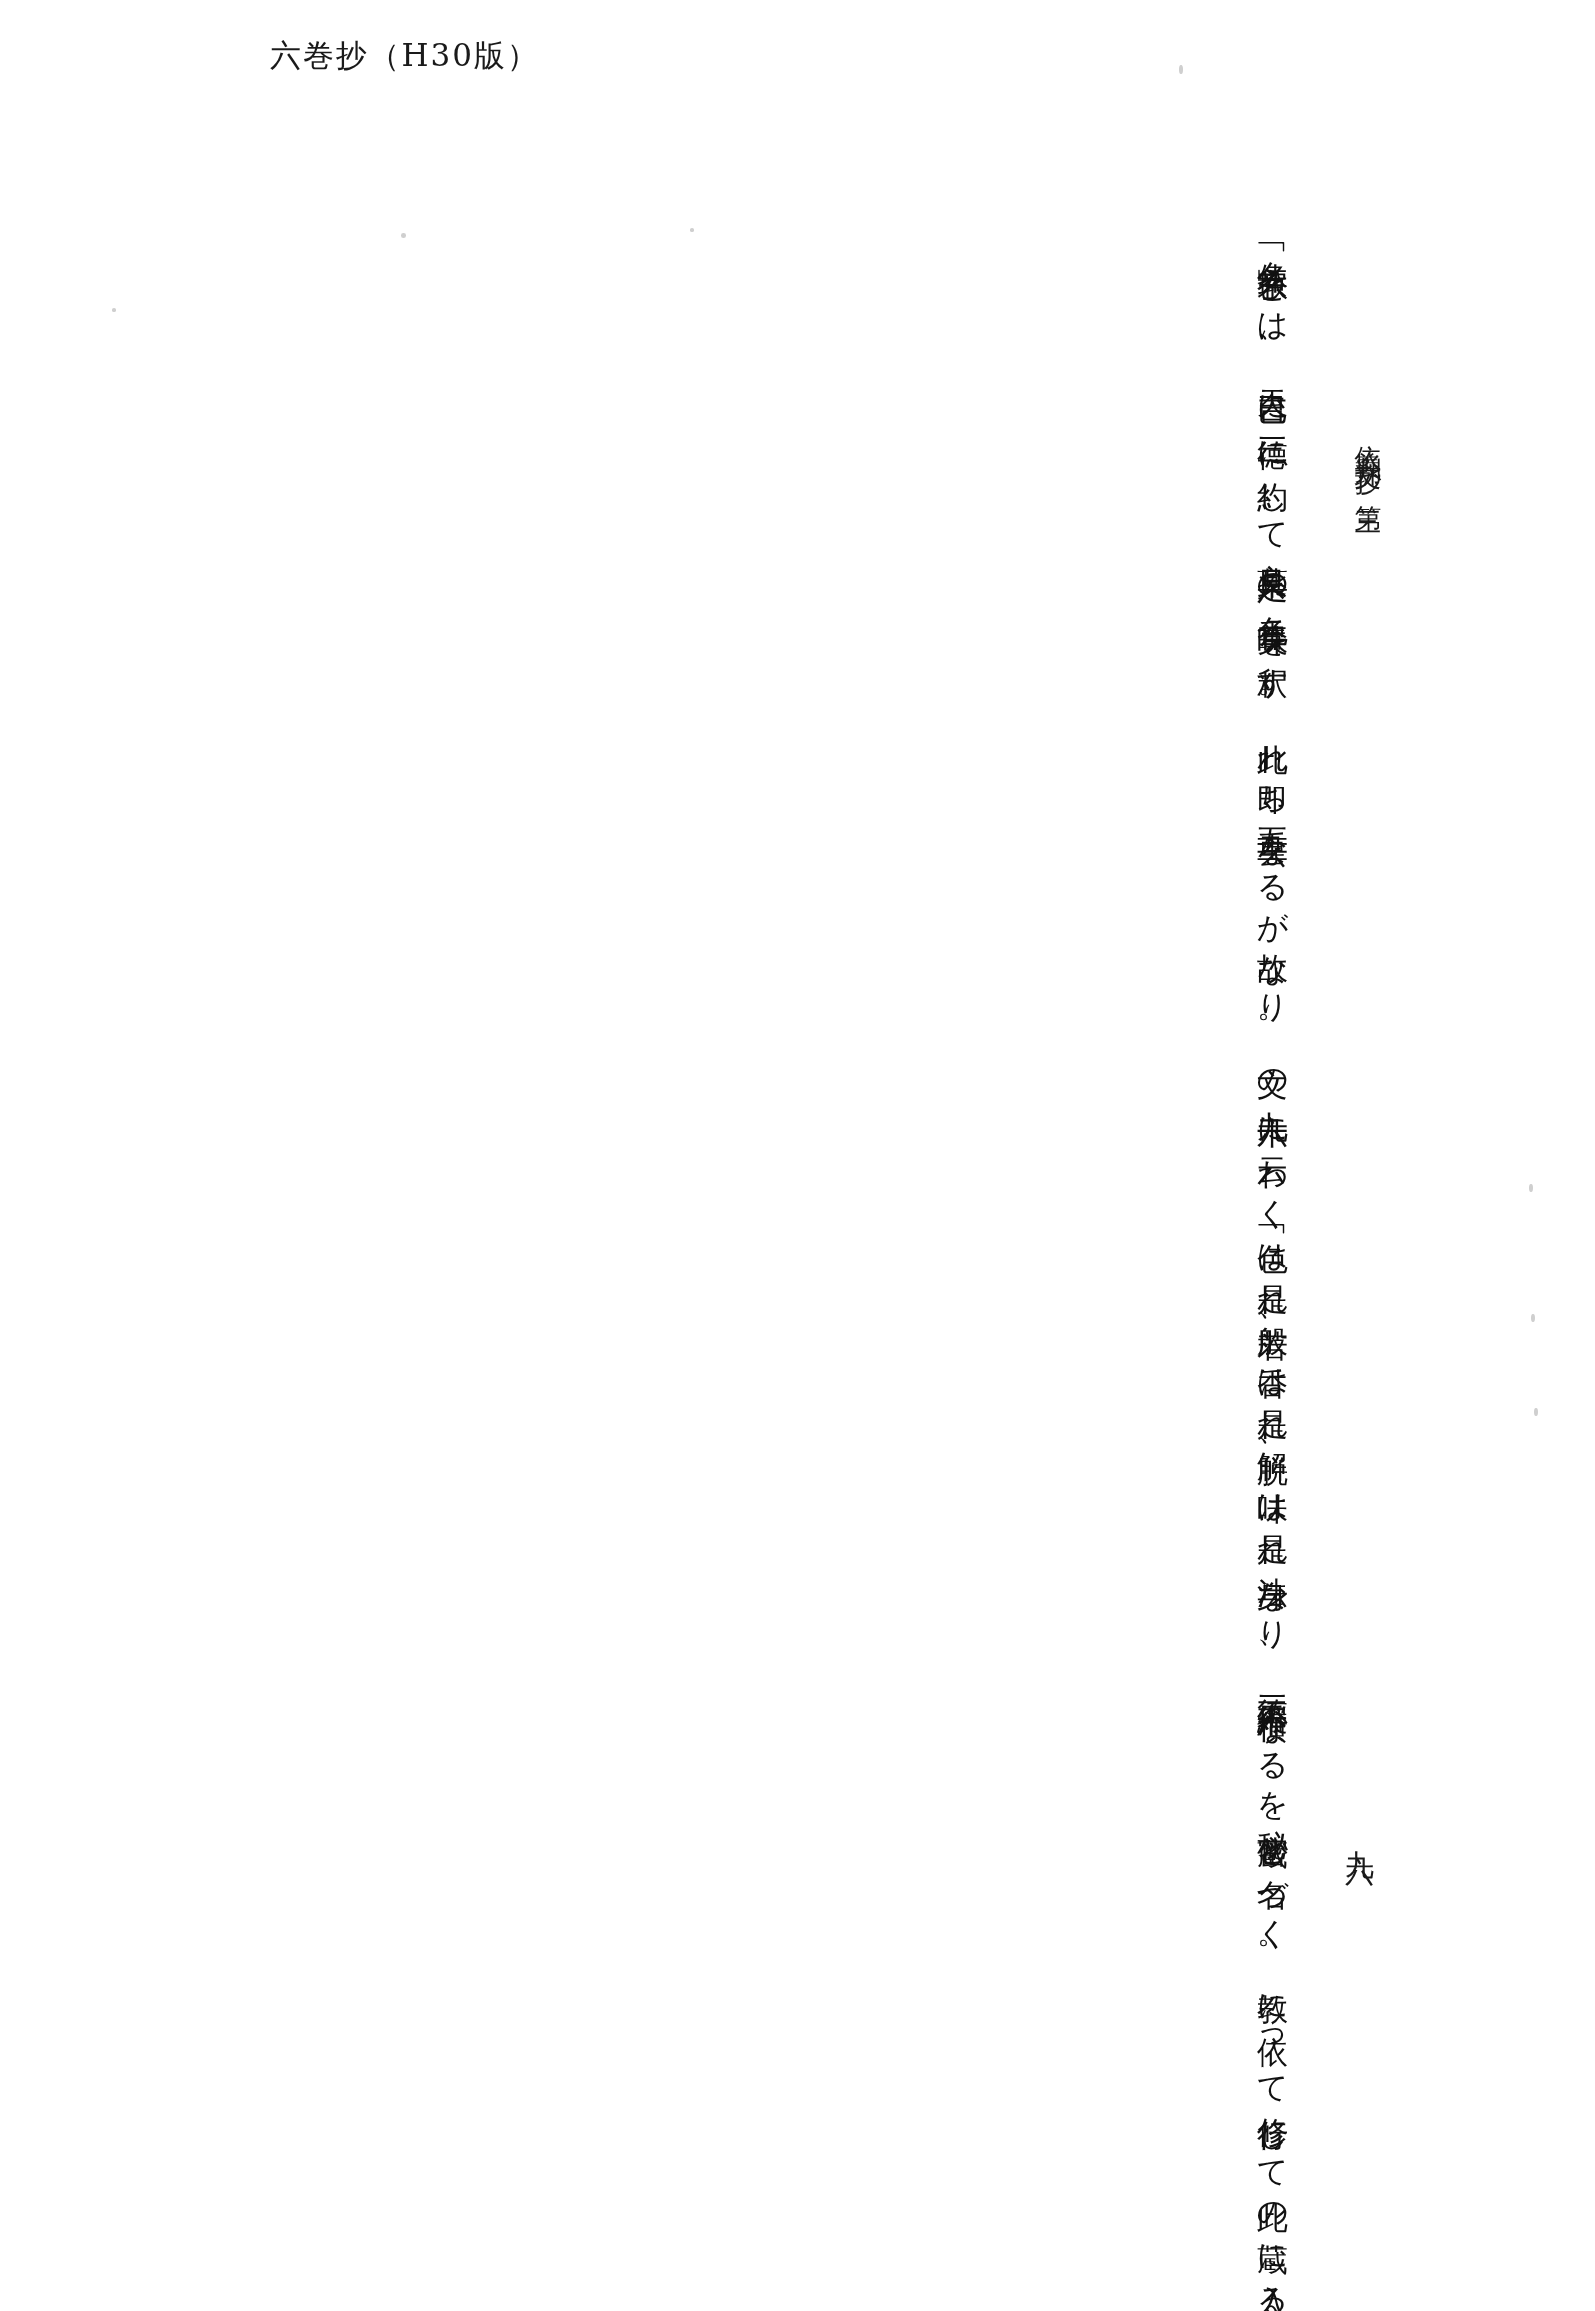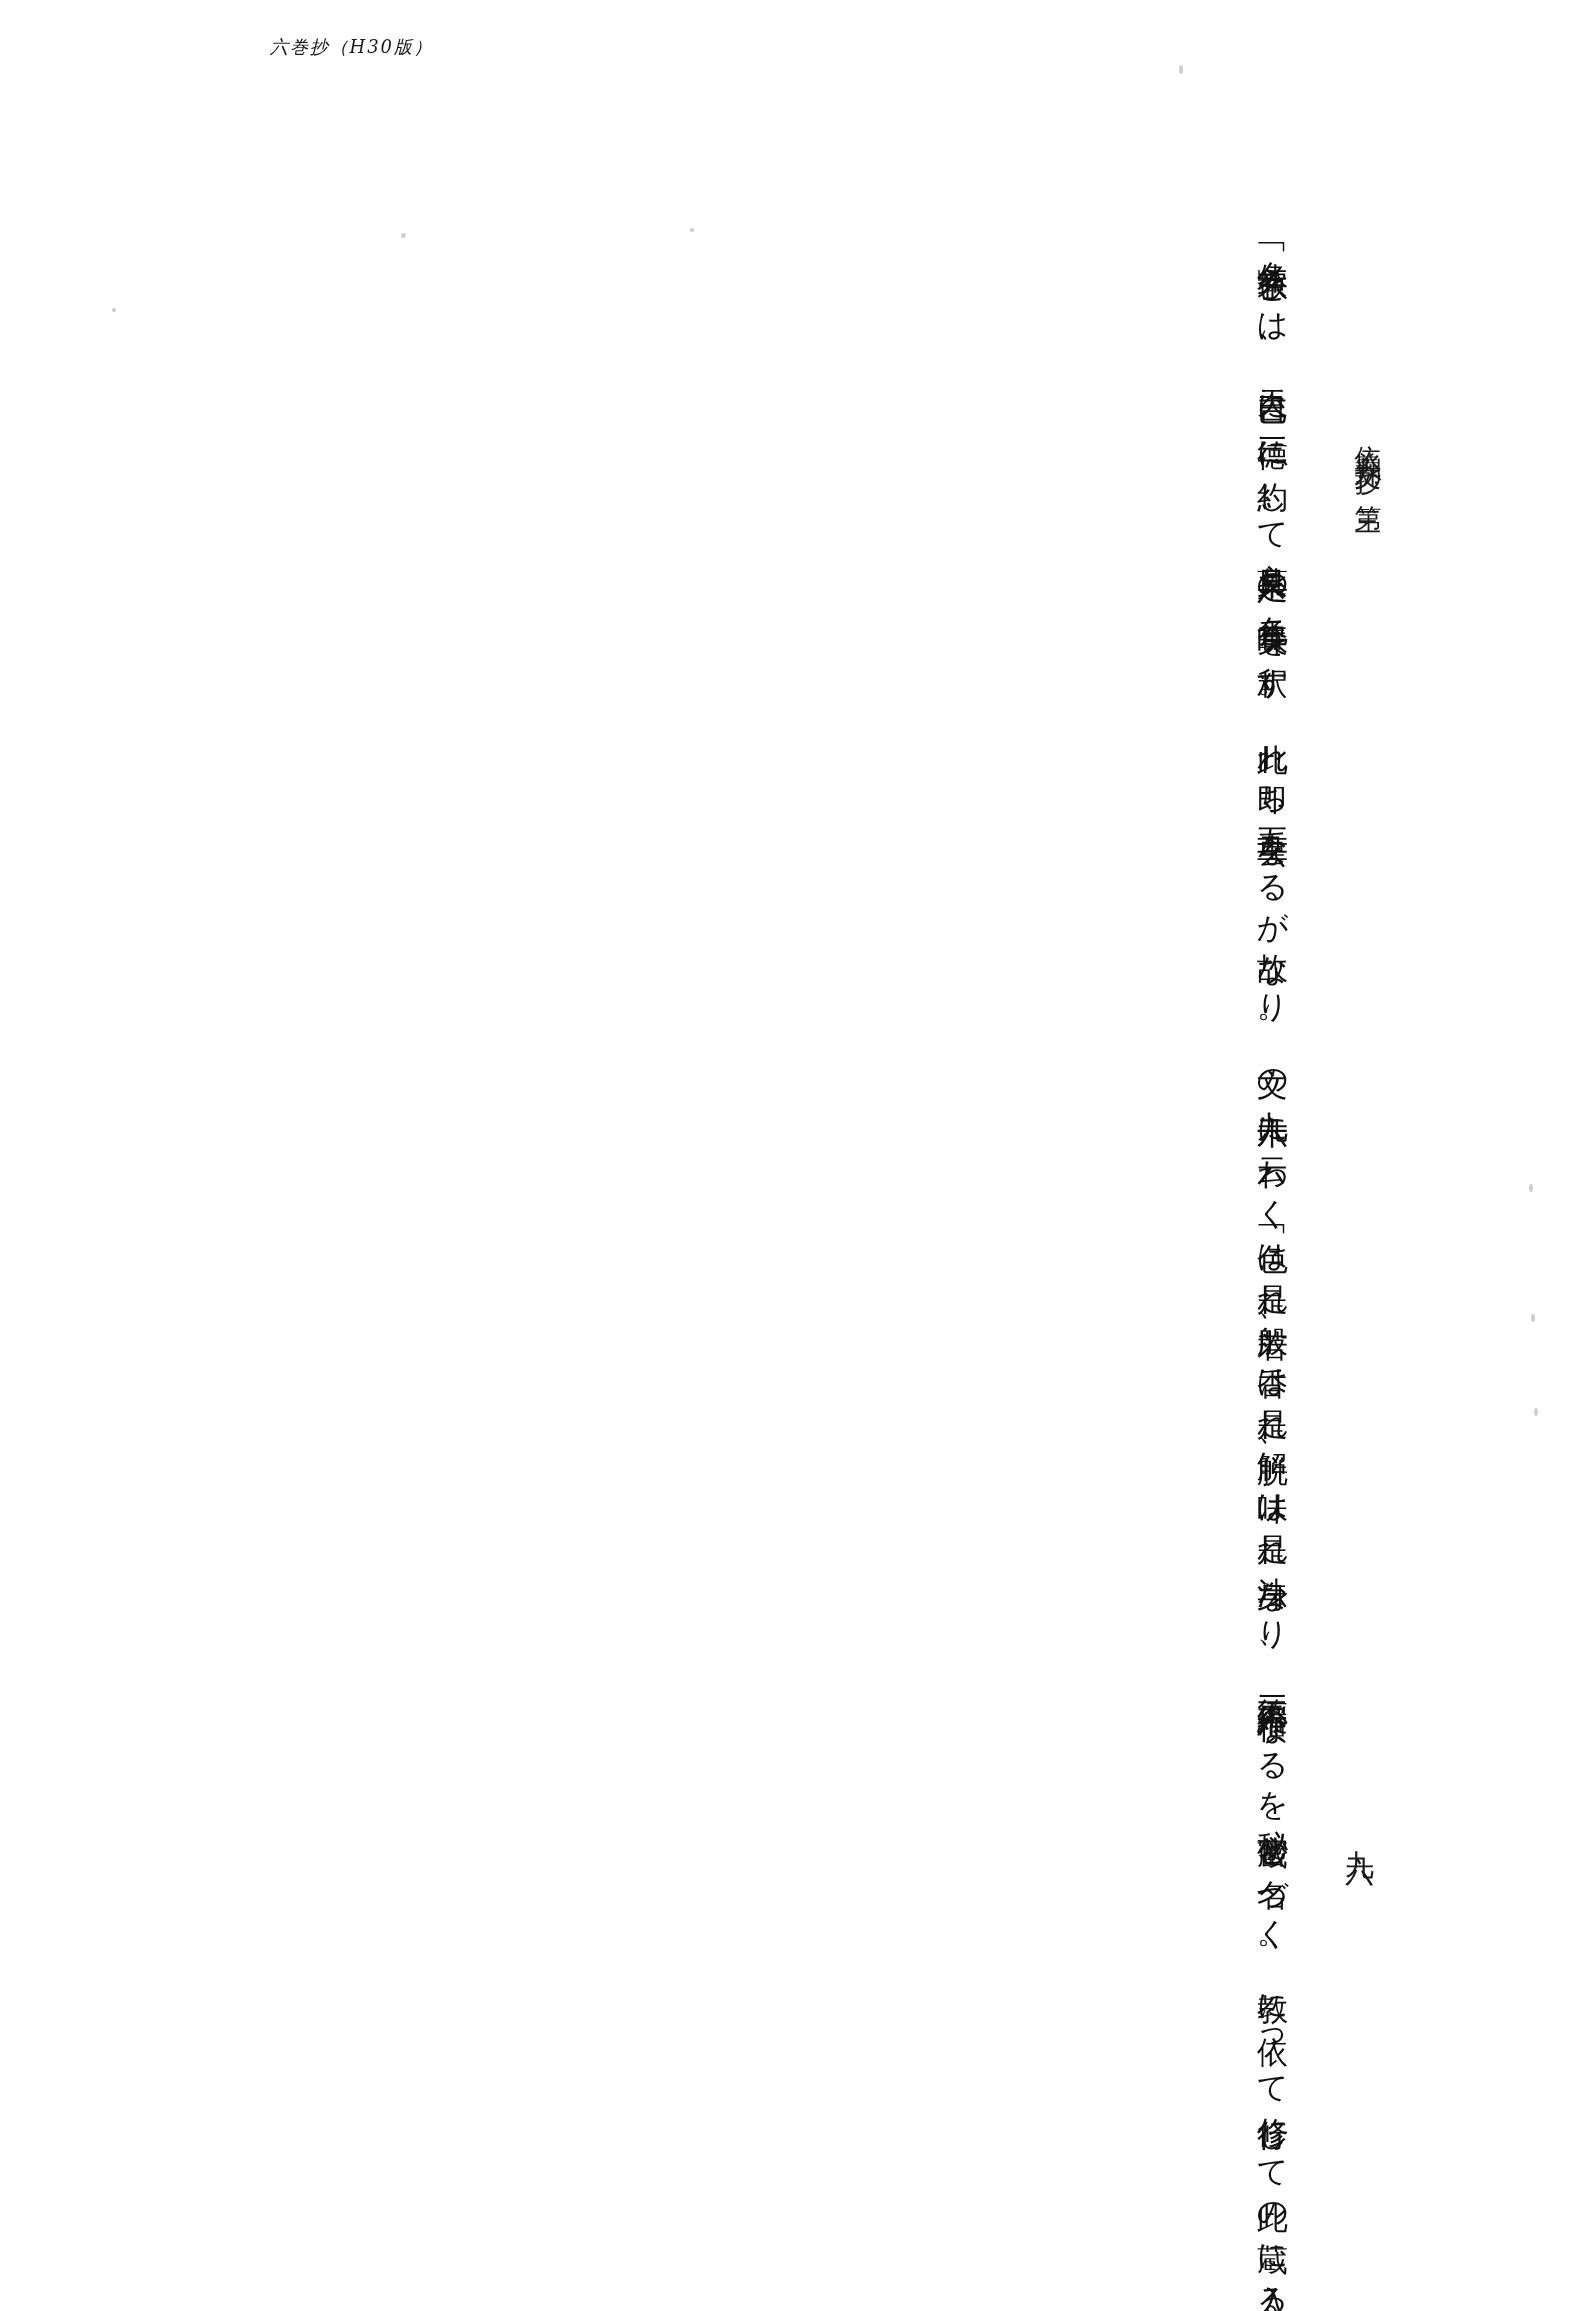--- a/index.html
+++ b/index.html
@@ -14,24 +14,23 @@
     font-family: "DejaVu Serif", "Liberation Serif", serif;
     color: #111111;
     overflow: hidden;
   }
 
   
   #page-header {
     position: absolute;
     top: 35px;
     left: 270px;
-    font-size: 18px;
+    font-size: 31px;
     letter-spacing: 1.9px;
     color: #1a1a1a;
-    font-style: italic;
   }
 
   
   #running-head {
     position: absolute;
     top: 424px;
     right: 210px;
     writing-mode: vertical-rl;
     text-orientation: upright;
     font-size: 27px;

